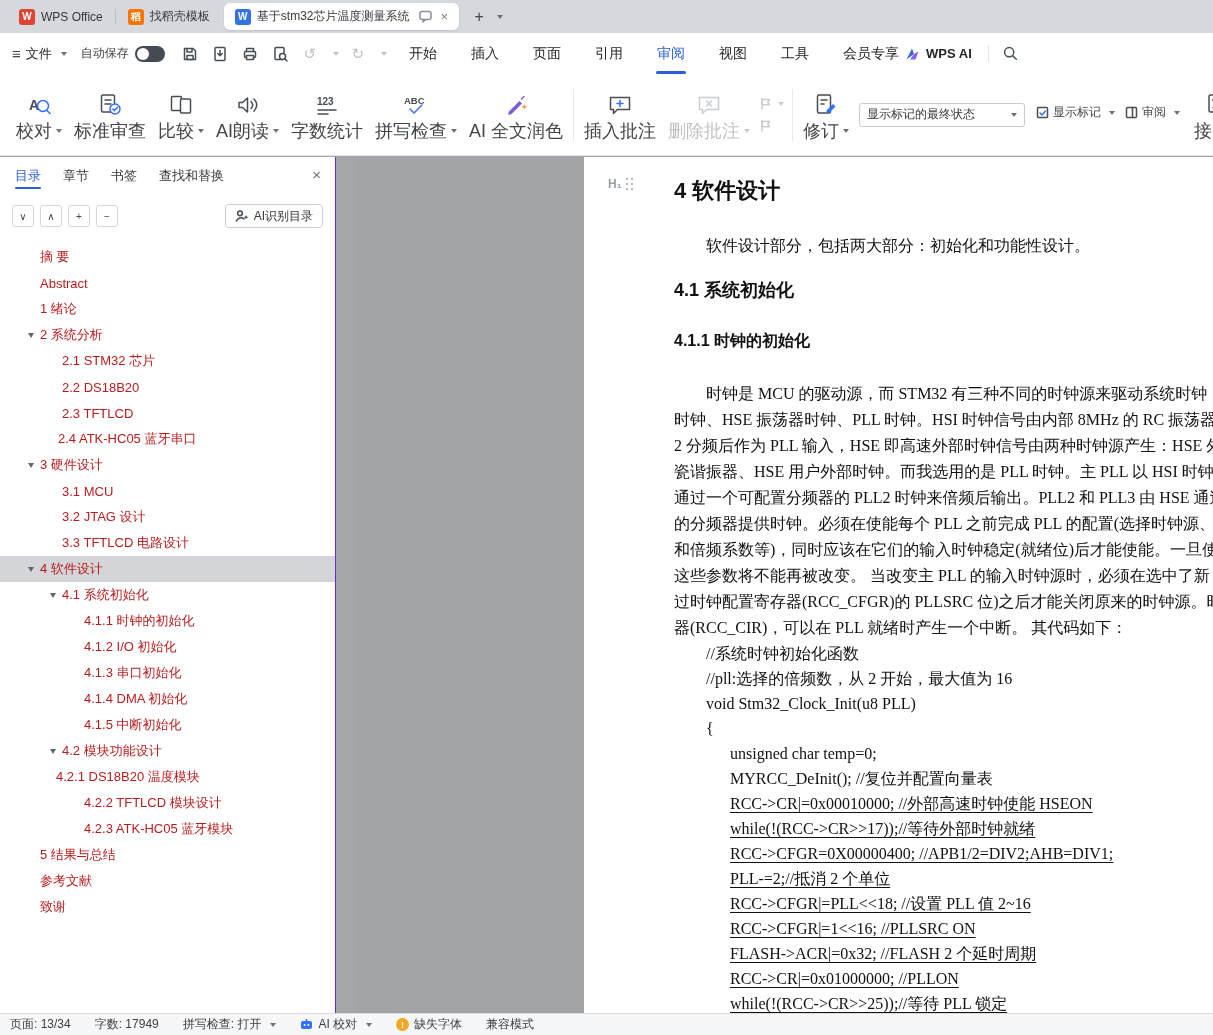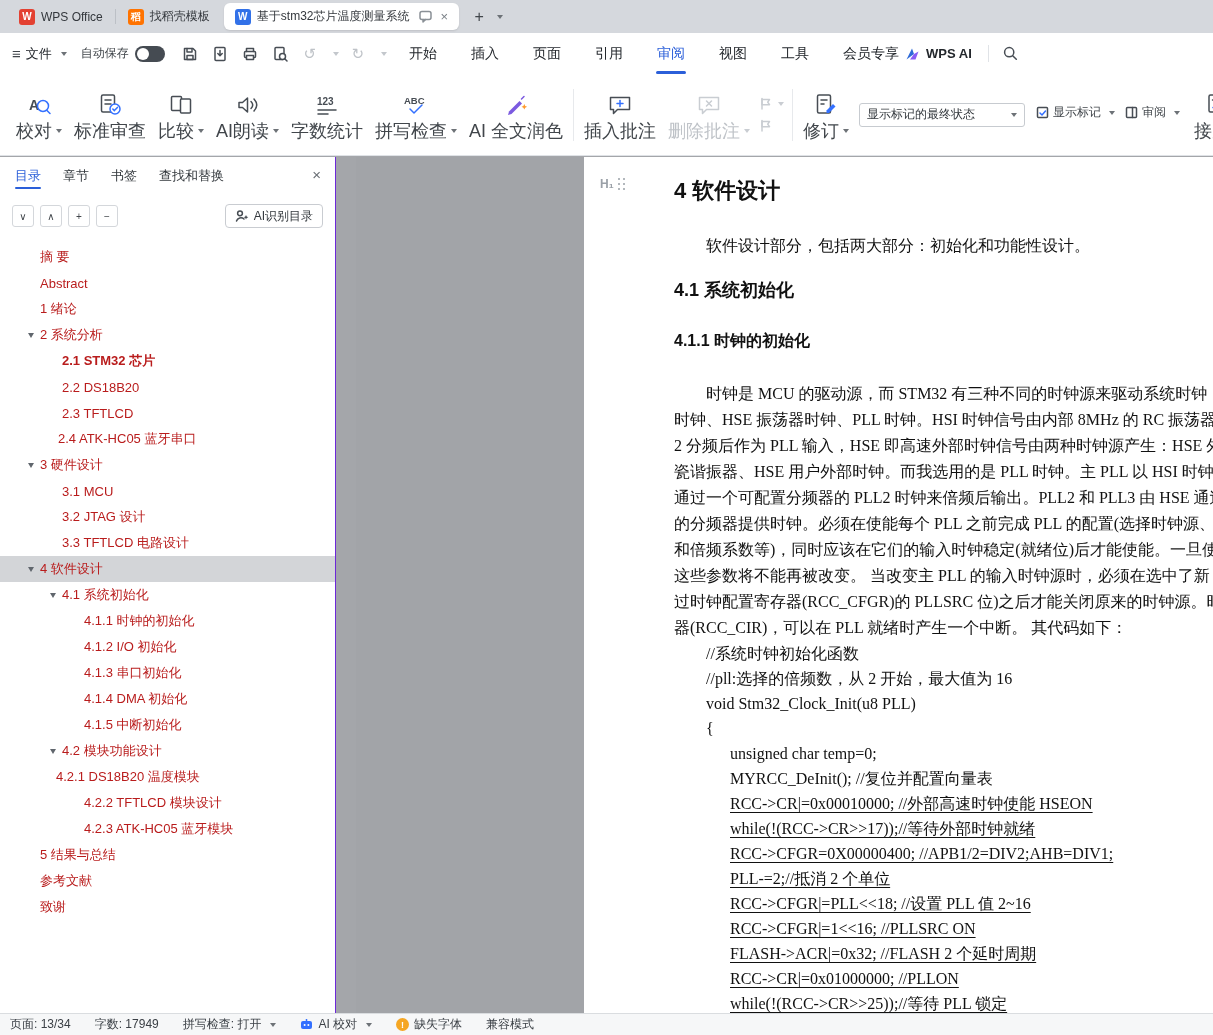--- a/index.html
+++ b/index.html
@@ -84,21 +84,21 @@
 .ai-toc-btn{margin-left:auto;height:24px;border:1px solid #c9ccd1;border-radius:4px;padding:0 9px;font-size:12px;color:#33383d;display:flex;align-items:center;gap:5px}
 .toc{padding-top:10px}
 .toc-item{height:26px;display:flex;align-items:center;gap:2px;font-size:13px;color:#b91c1c}
 .toc-item.selected{background:#d3d5d8}
 .tri{width:14px;display:flex;justify-content:center;flex:none}
 .tri::before{content:"";width:0;height:0;border-left:3.5px solid transparent;border-right:3.5px solid transparent;border-top:5px solid #60666d}
 .toc-label{white-space:nowrap}
 
 .docarea{position:absolute;top:157px;left:356px;right:0;bottom:22px;background:#a2a4a8;overflow:hidden}
 .page{position:absolute;left:228px;top:0;width:930px;height:100%;background:#fff;padding:12px 0 0 90px}
-.drag-handle{position:absolute;left:16px;top:20px;display:flex;align-items:center;gap:4px}
+.drag-handle{position:absolute;left:24px;top:20px;display:flex;align-items:center;gap:4px}
 .hh{font-size:12px;font-weight:700;color:#9aa0a7}
 .grip{position:relative;width:8px;height:13px}
 .grip::before{content:"";position:absolute;left:0;top:0;width:2px;height:2px;border-radius:50%;background:#9aa0a7;box-shadow:5px 0 0 #9aa0a7,0 5px 0 #9aa0a7,5px 5px 0 #9aa0a7,0 10px 0 #9aa0a7,5px 10px 0 #9aa0a7}
 .doc-h1{font-size:22px;line-height:32px;font-weight:700;color:#111;margin:6px 0 26px}
 .doc-intro{font-family:"Liberation Serif",serif;font-size:16px;line-height:26px;color:#111;padding-left:32px;white-space:nowrap}
 .doc-h2{font-size:18px;line-height:26px;font-weight:700;color:#111;margin-top:18px}
 .doc-h3{font-size:16px;line-height:24px;font-weight:700;color:#111;margin-top:26px}
 .body-lines{margin-top:28px}
 .bline{height:26px;line-height:26px;font-family:"Liberation Serif",serif;font-size:16px;color:#111;white-space:nowrap}
 .bline.indent{padding-left:32px}
@@ -533,21 +533,21 @@
           <span class="toc-label">Abstract</span>
         </div>
         <div class="toc-item" style="padding-left: 24px;">
           <span class="tri" style="visibility: hidden;"></span>
           <span class="toc-label">1 绪论</span>
         </div>
         <div class="toc-item" style="padding-left: 24px;">
           <span class="tri"></span>
           <span class="toc-label">2 系统分析</span>
         </div>
-        <div class="toc-item" style="padding-left: 46px; font-weight: bold;">
+        <div class="toc-item" style="padding-left: 46px;">
           <span class="tri" style="visibility: hidden;"></span>
           <span class="toc-label">2.1 STM32 芯片</span>
         </div>
         <div class="toc-item" style="padding-left: 46px;">
           <span class="tri" style="visibility: hidden;"></span>
           <span class="toc-label">2.2 DS18B20</span>
         </div>
         <div class="toc-item" style="padding-left: 46px;">
           <span class="tri" style="visibility: hidden;"></span>
           <span class="toc-label">2.3 TFTLCD</span>

